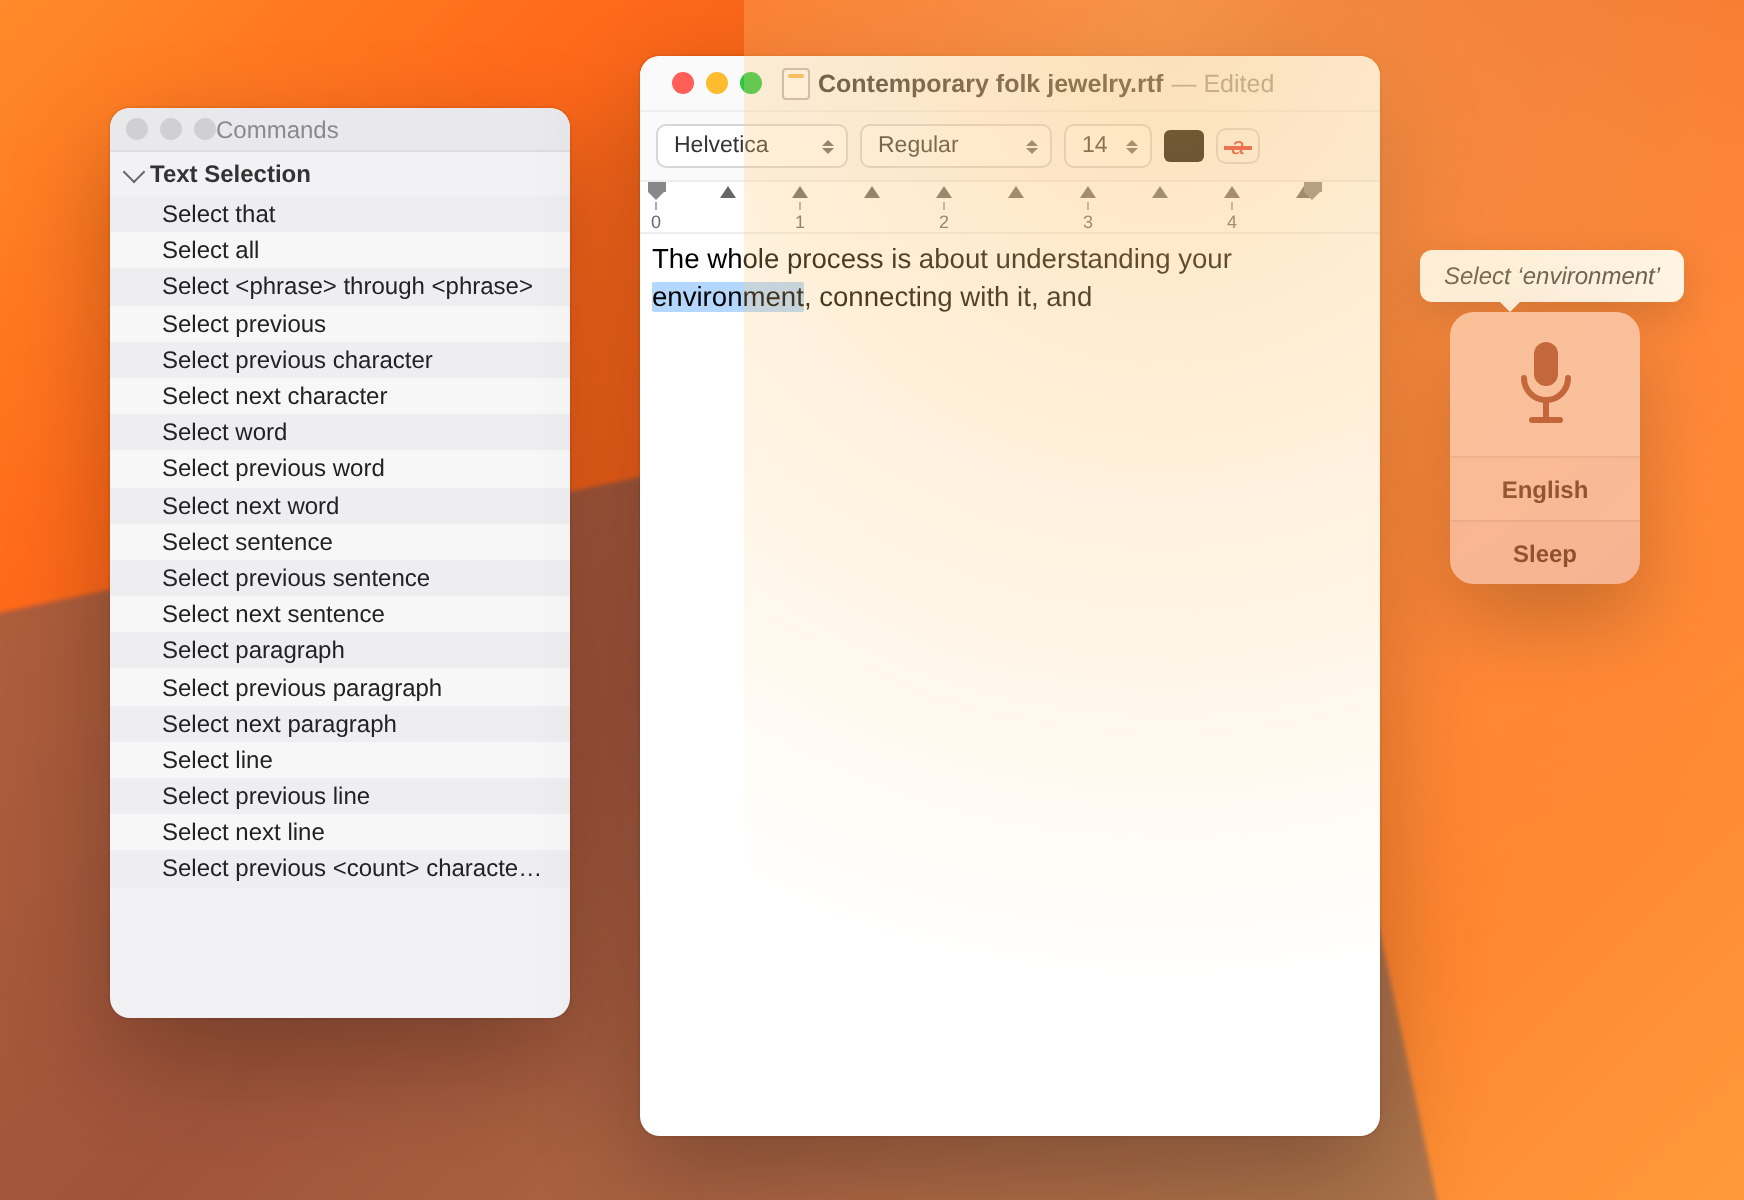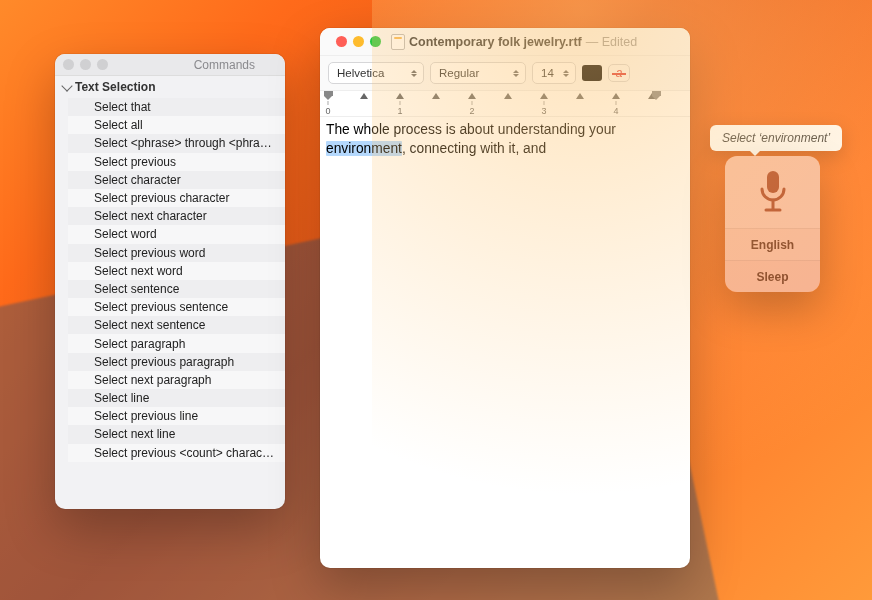--- a/index.html
+++ b/index.html
@@ -20,24 +20,24 @@
   }
 
   .window { position:absolute; background:#fff; border-radius:10px; box-shadow:0 20px 50px rgba(0,0,0,.25), 0 0 0 1px rgba(0,0,0,.05); overflow:hidden; }
 
   
   .commands { left:55px; top:54px; width:230px; height:455px; background:#f2f2f4; }
   .commands .titlebar { height:22px; display:flex; align-items:center; background:#e9e9eb; border-bottom:1px solid #ddd; }
   .traffic { display:flex; gap:6px; padding-left:8px; }
   .dot { width:11px; height:11px; border-radius:50%; }
   .commands .dot { background:#d0d0d2; }
-  .commands .title { flex:1; text-align:right; font-size:12px; color:#8a8a8e; padding-right:30px;}
+  .commands .title { flex:1; text-align:left; font-size:12px; color:#8a8a8e; padding-right:30px;}
   .group-header { display:flex; align-items:center; gap:4px; padding:4px 8px; font-size:12px; font-weight:600; color:#333; background:#f2f2f4;text-align:center;}
   .chevron { width:8px; height:8px; border-right:1.6px solid #666; border-bottom:1.6px solid #666; transform: rotate(45deg); margin-top:-3px; }
-  .cmd-list { overflow:hidden;margin-left:13px; }
+  .cmd-list { overflow:hidden; }
   .cmd-item { font-size:12px; color:#222; padding:2.1px 8px 2.1px 26px; white-space:nowrap; overflow:hidden; text-overflow:ellipsis; }
   .cmd-item:nth-child(odd){ background:#eeeef0; }
   .cmd-item:nth-child(even){ background:#f7f7f8; }
 
   
   .textedit { left:320px; top:28px; width:370px; height:540px; }
   .textedit .titlebar { height:28px; display:flex; align-items:center; padding:0 8px; background:#fafafa; border-bottom:1px solid #eee;}
   .textedit .dot.red{background:#ff5f57;} .textedit .dot.yel{background:#febc2e;} .textedit .dot.grn{background:#28c840;}
   .doc-icon { width:14px; height:16px; margin:0 4px 0 10px; background:linear-gradient(#fff,#fff); border:1px solid #bbb; border-radius:2px; position:relative;}
   .doc-icon::after{content:"";position:absolute;top:2px;left:2px;right:2px;height:2px;background:#f7b955;border-radius:1px;}
@@ -87,21 +87,20 @@
   </div>
   <div class="group-header">
     <span class="chevron"></span>
     <span>Text Selection</span>
   </div>
   <div class="cmd-list" id="cmd-list">
       <div class="cmd-item">Select that</div>
       <div class="cmd-item">Select all</div>
       <div class="cmd-item">Select &lt;phrase&gt; through &lt;phrase&gt;</div>
       <div class="cmd-item">Select previous</div>
-      <div class="cmd-item">Select character</div>
       <div class="cmd-item">Select previous character</div>
       <div class="cmd-item">Select next character</div>
       <div class="cmd-item">Select word</div>
       <div class="cmd-item">Select previous word</div>
       <div class="cmd-item">Select next word</div>
       <div class="cmd-item">Select sentence</div>
       <div class="cmd-item">Select previous sentence</div>
       <div class="cmd-item">Select next sentence</div>
       <div class="cmd-item">Select paragraph</div>
       <div class="cmd-item">Select previous paragraph</div>

